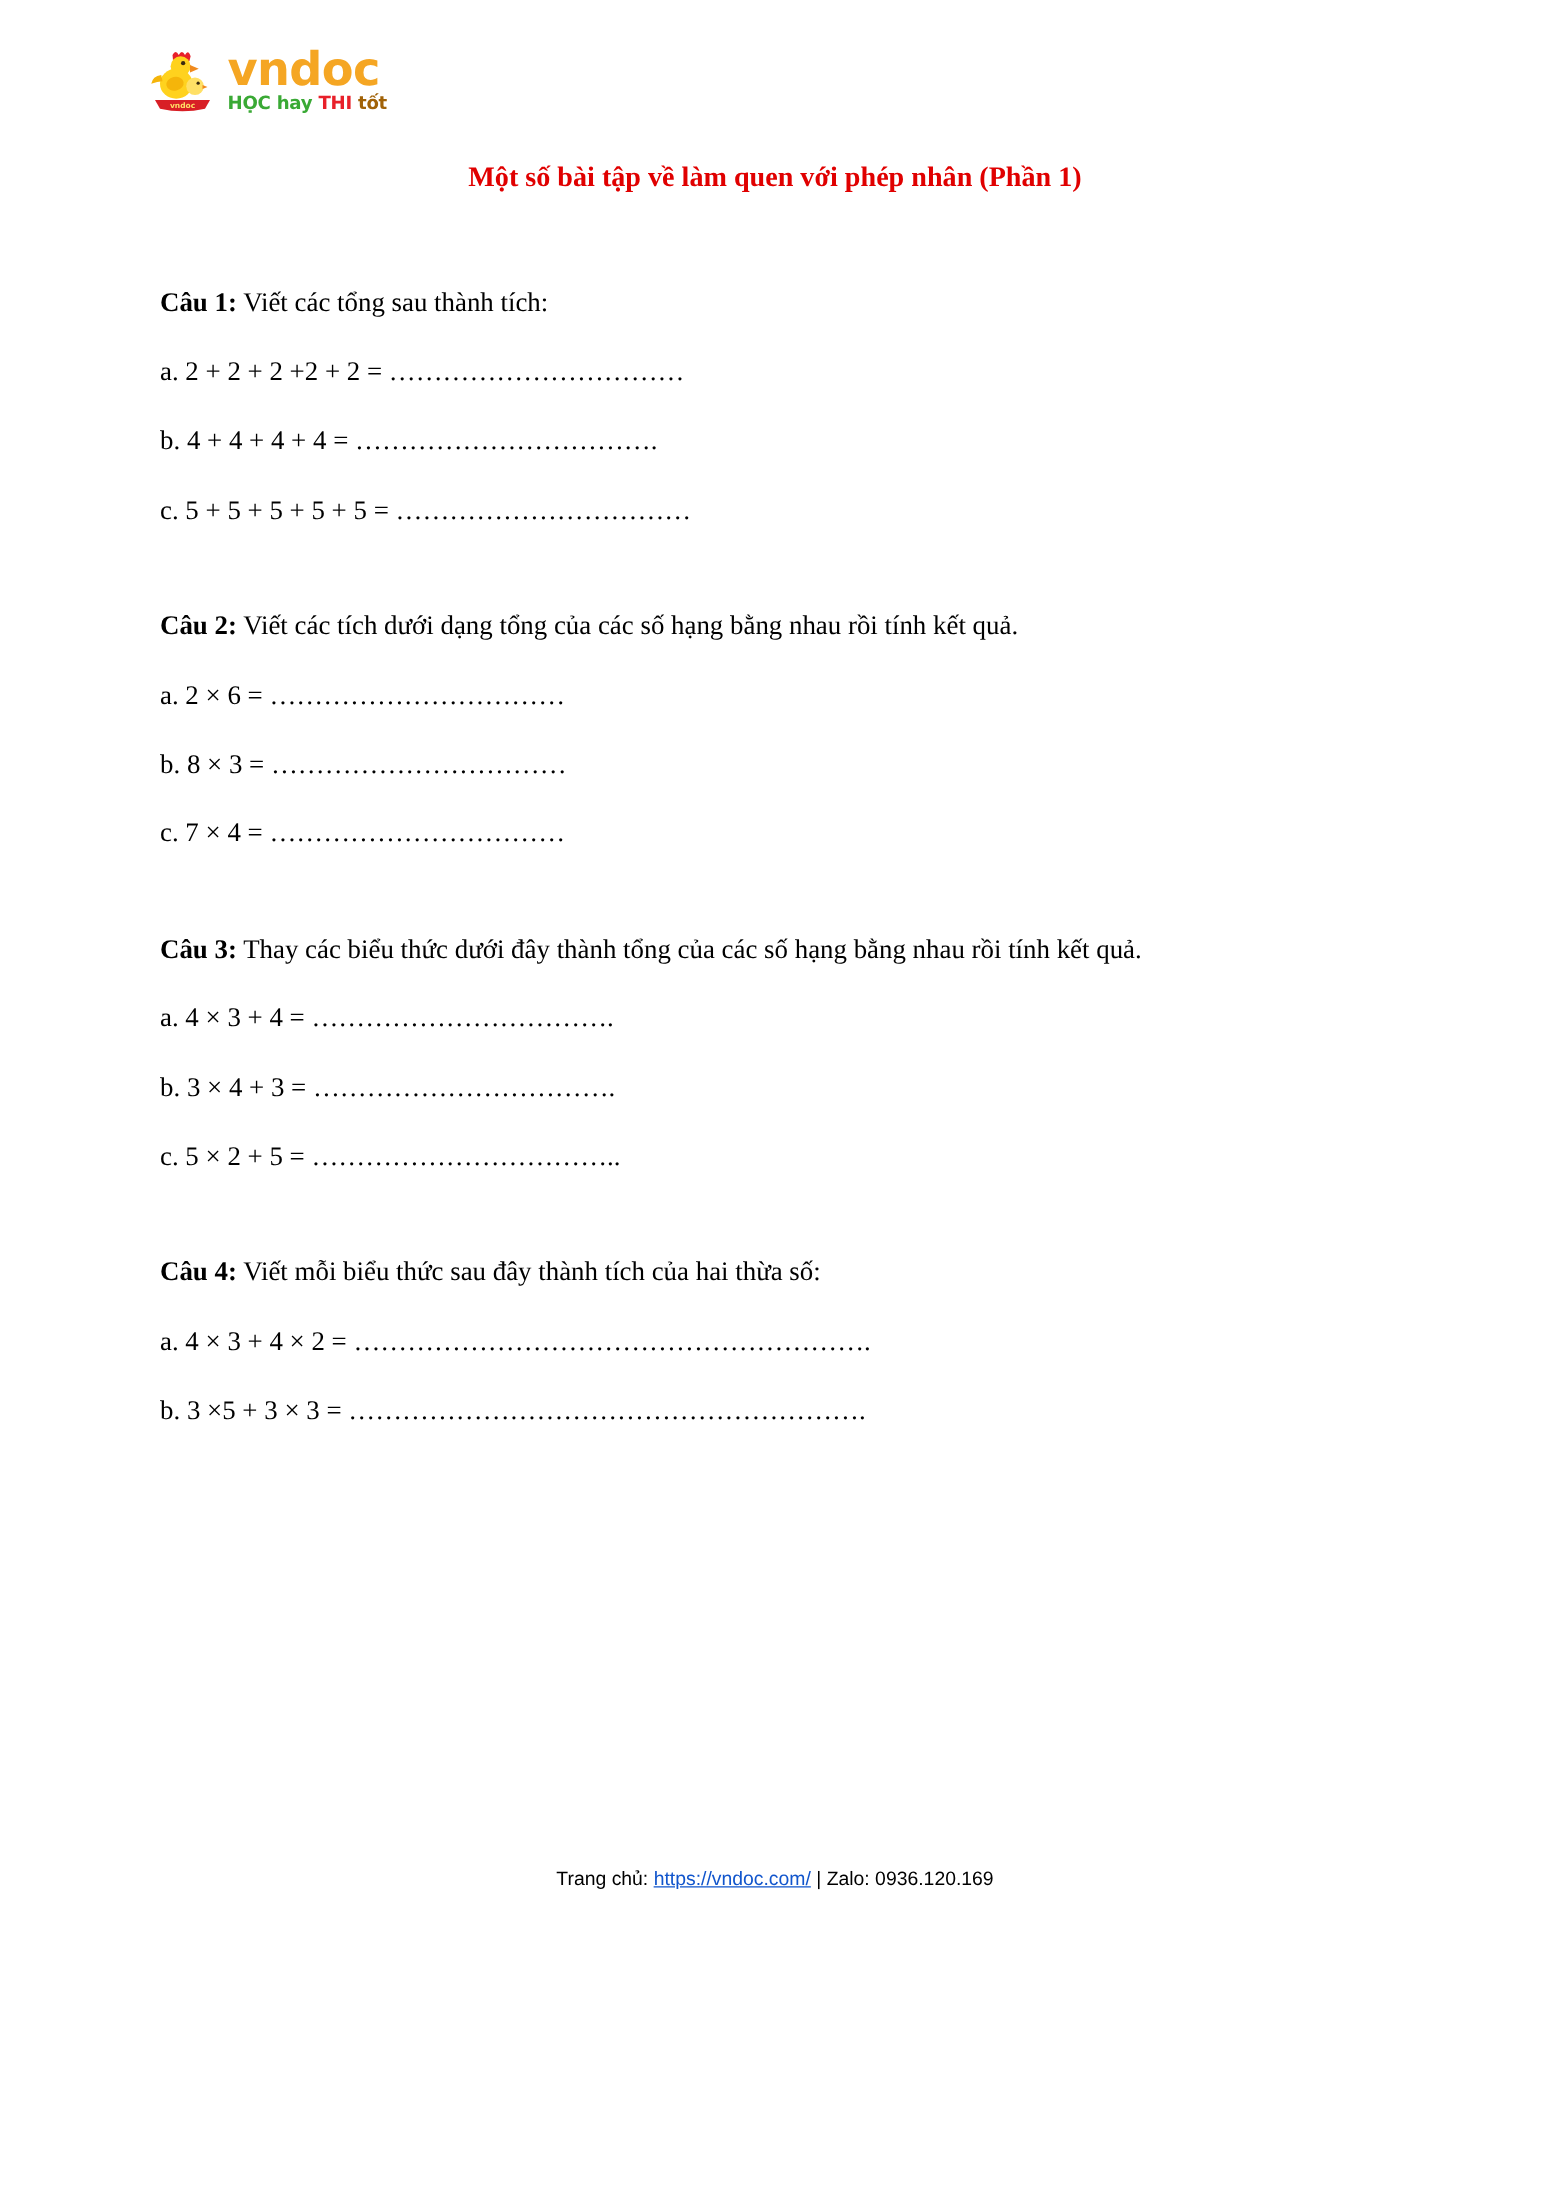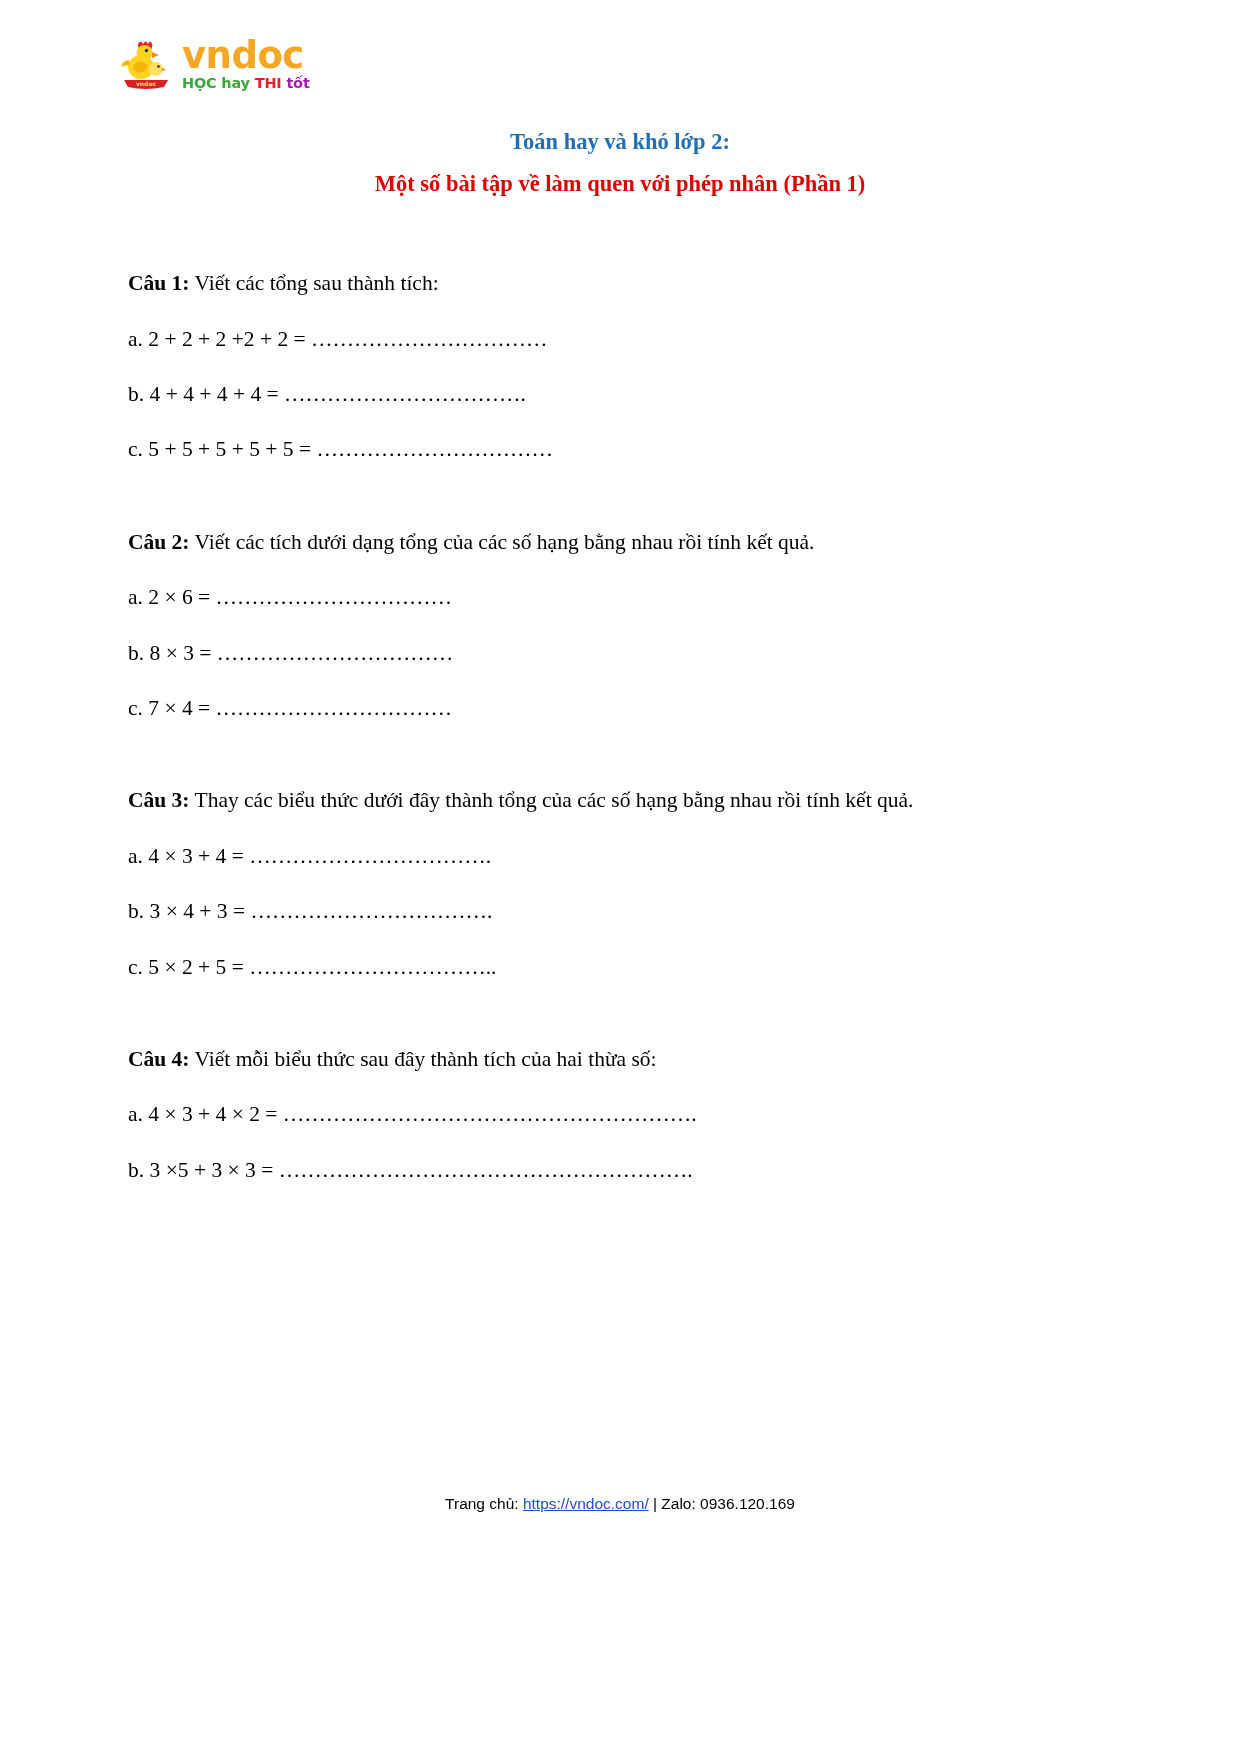--- a/index.html
+++ b/index.html
@@ -58,21 +58,21 @@
     font-family: "DejaVu Sans", sans-serif;
     font-weight: bold;
     font-size: 14.5px;
     line-height: 1.1;
     margin-top: 2px;
     letter-spacing: -0.2px;
     white-space: nowrap;
   }
   .tag-green { color: #3aa935; text-align: center; }
   .tag-red   { color: #e8202a; }
-  .tag-orange{ color: #a21caf; }
+  .tag-orange{ color: #a16207; }
 
   
   .title-block {
     text-align: center;
     margin-top: 34px;
   }
   .title-main {
     font-size: 22.5px;
     font-weight: bold;
     color: #1f6fb5;
@@ -169,21 +169,20 @@
         </svg>
       </div>
       <div class="logo-text">
         <div class="logo-word">vndoc</div>
         <div class="logo-tag"><span class="tag-green">HỌC hay </span><span class="tag-red">THI </span><span class="tag-orange">tốt</span></div>
       </div>
     </div>
   </div>
 
   <div class="title-block">
-    <div class="title-main">Toán hay và khó lớp 2:</div>
     <div class="title-sub">Một số bài tập về làm quen với phép nhân (Phần 1)</div>
   </div>
 
   <div class="content">
 
     <div class="q-block first">
       <div class="q-head nojust">
         <span class="q-label">Câu 1:</span>
         <span class="q-text">Viết các tổng sau thành tích:</span>
       </div>

